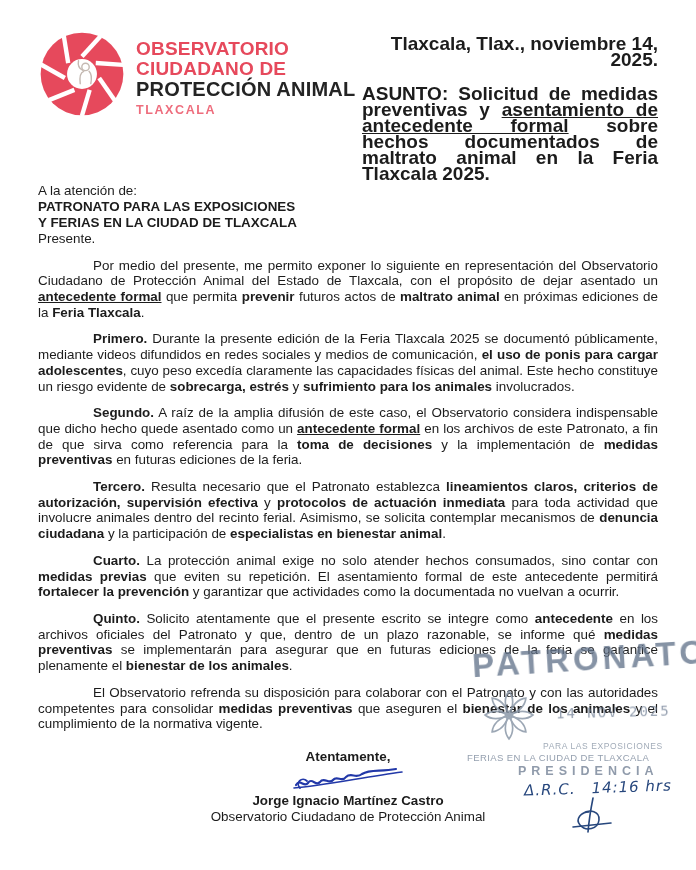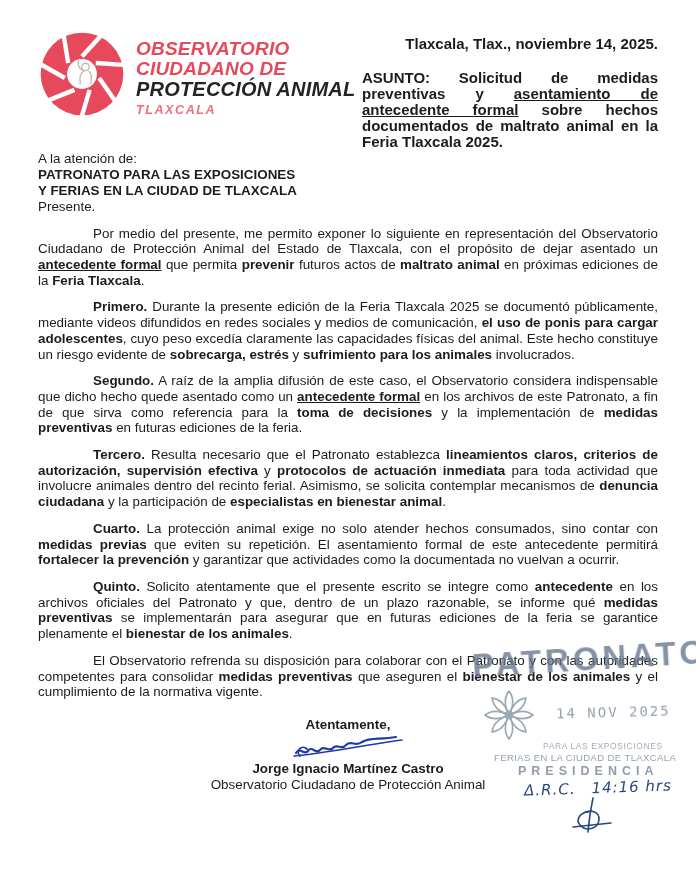--- a/index.html
+++ b/index.html
@@ -5,25 +5,25 @@
   html,body{margin:0;padding:0;background:#e9e9e9;}
   .page{
     position:relative;width:696px;height:870px;margin:0 auto;background:#ffffff;
     font-family:"Liberation Sans",sans-serif;color:#1c1c1c;overflow:hidden;
     box-sizing:border-box;padding:30px 38px 0 38px;
   }
   
   .header{display:flex;justify-content:space-between;align-items:flex-start;}
   .brand{display:flex;align-items:flex-start;}
   .brand-logo{width:88px;height:88px;flex:0 0 auto;}
-  .brand-text{margin-left:10px;margin-top:9px;font-style:italic;}
+  .brand-text{margin-left:10px;margin-top:9px;}
   .brand-l1,.brand-l2{color:#e6495c;font-size:19px;font-weight:800;line-height:20px;letter-spacing:.2px;}
   .brand-l3{color:#242424;font-size:20px;font-weight:800;line-height:21px;letter-spacing:.2px;}
   .brand-l4{color:#ee6d7d;font-size:12.5px;font-weight:700;letter-spacing:1.6px;margin-top:3px;}
-  .head-right{width:296px;margin-top:6px;font-size:15px;line-height:16px;}
+  .head-right{width:296px;margin-top:6px;font-size:19px;line-height:16px;}
   .dateline{text-align:right;font-weight:700;}
   .subject{margin-top:18px;text-align:justify;font-weight:700;}
   
   .recipient{margin-top:1px;font-size:13.4px;line-height:15.9px;}
   .recipient .bold{font-weight:700;}
   .body-text{margin-top:1px;}
   .para{
     margin:11px 0 0 0;font-size:13.4px;line-height:15.7px;
     text-align:justify;text-indent:55px;
   }
@@ -42,21 +42,21 @@
     left:472px;top:640px;font-size:33px;font-weight:700;letter-spacing:4px;
     color:rgba(100,116,140,0.78);transform:rotate(-3.5deg);filter:blur(.4px);
     font-family:"Liberation Sans",sans-serif;
   }
   .stamp-flower{left:482px;top:688px;opacity:.85;}
   .stamp-date{
     left:556px;top:704px;font-family:"DejaVu Sans Mono",monospace;font-size:14px;
     letter-spacing:2px;color:rgba(108,124,146,0.72);transform:rotate(-1.5deg);filter:blur(.3px);
   }
   .stamp-line1{left:543px;top:741px;font-size:8.5px;letter-spacing:.6px;color:rgba(125,138,156,0.72);filter:blur(.3px);}
-  .stamp-line2{left:494px;top:752px;font-size:9.5px;letter-spacing:.4px;color:rgba(125,138,156,0.82);filter:blur(.25px);}
+  .stamp-line2{left:467px;top:752px;font-size:9.5px;letter-spacing:.4px;color:rgba(125,138,156,0.82);filter:blur(.25px);}
   .stamp-line3{left:518px;top:764px;font-size:12.5px;font-weight:700;letter-spacing:5px;color:rgba(125,138,156,0.85);filter:blur(.25px);}
   .hand-note{
     left:524px;top:779px;font-family:"DejaVu Sans",sans-serif;font-style:italic;
     font-size:15px;color:#27477d;letter-spacing:1px;transform:rotate(-2deg);
   }
   .hand-note .hand-time{margin-left:16px;}
   .hand-scribble{left:568px;top:794px;}
 </style>
 </head>
 <body>

